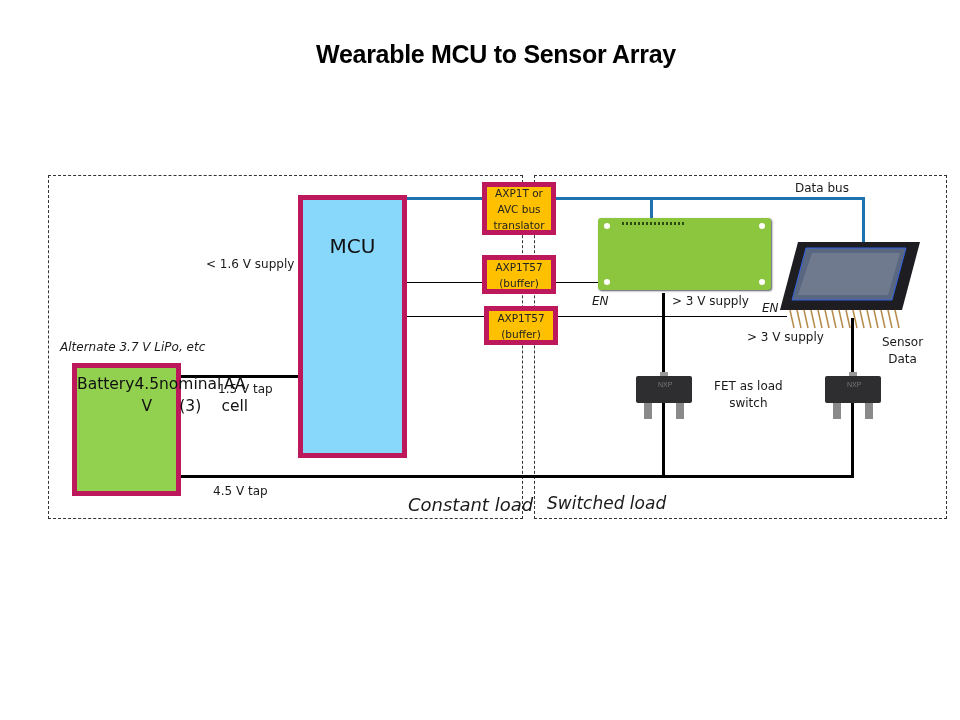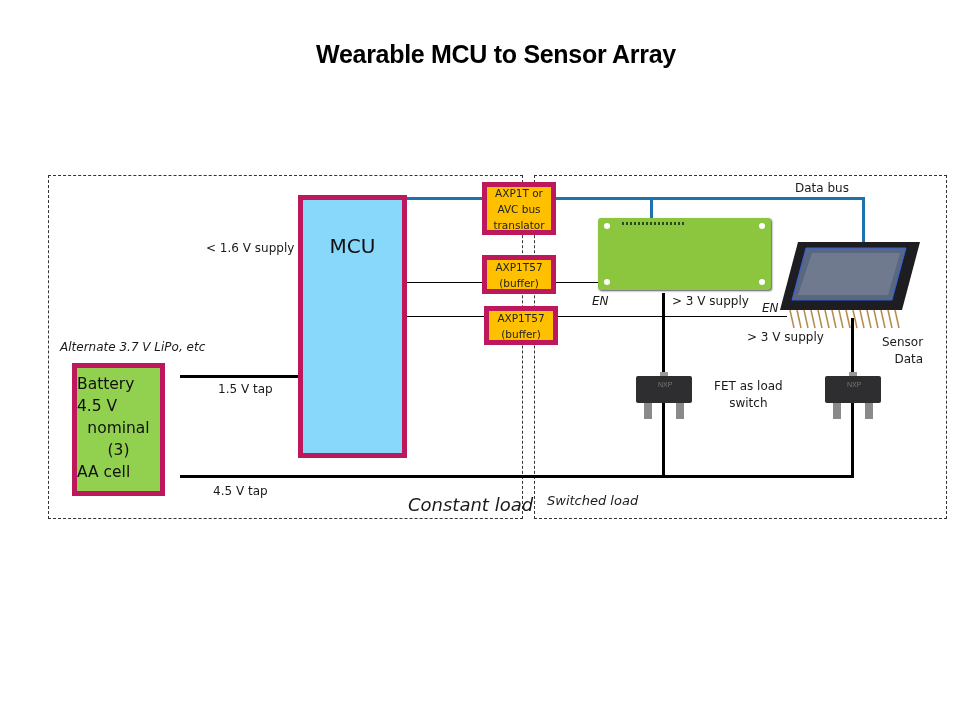--- a/index.html
+++ b/index.html
@@ -21,44 +21,44 @@
   svg { position: absolute; overflow: visible; }
 </style>
 </head>
 <body>
 
 <div class="abs title">Wearable MCU to Sensor Array</div>
 
 <div class="abs region" style="left:48px; top:175px; width:475px; height:344px;"></div>
 <div class="abs region" style="left:534px; top:175px; width:413px; height:344px;"></div>
 <div class="abs lbl it" style="left:408px; top:494px; font-size:18px;">Constant load</div>
-<div class="abs lbl it" style="left:547px; top:493px; font-size:13px;">Switched load</div>
+<div class="abs lbl it" style="left:547px; top:493px; font-size:17px;">Switched load</div>
 
 <div class="abs wire" style="left:180px; top:375px; width:118px; height:3px;"></div>
 <div class="abs wire" style="left:180px; top:475px; width:674px; height:3px;"></div>
 <div class="abs wire" style="left:662px; top:293px; width:3px; height:184px;"></div>
 <div class="abs wire" style="left:851px; top:318px; width:3px; height:159px;"></div>
 <div class="abs wire" style="left:406px; top:282px; width:76px; height:1px;"></div>
 <div class="abs wire" style="left:556px; top:282px; width:50px; height:1px;"></div>
 <div class="abs wire" style="left:406px; top:316px; width:78px; height:1px;"></div>
 <div class="abs wire" style="left:558px; top:316px; width:229px; height:1px;"></div>
 
 <div class="abs bus" style="left:406px; top:197px; width:76px; height:3px;"></div>
 <div class="abs bus" style="left:555px; top:197px; width:310px; height:3px;"></div>
 <div class="abs bus" style="left:650px; top:197px; width:3px; height:24px;"></div>
 <div class="abs bus" style="left:862px; top:197px; width:3px; height:50px;"></div>
 <div class="abs lbl" style="left:751px; top:181px;margin-left:44px;">Data bus</div>
 
 <div class="abs box mcu" style="left:298px; top:167px; width:109px; height:263px;margin-top:28px;">
   <span>MCU</span>
 </div>
-<div class="abs lbl" style="left:206px; top:241px;">&lt; 1.6 V supply</div>
+<div class="abs lbl" style="left:206px; top:257px;">&lt; 1.6 V supply</div>
 
 <div class="abs lbl it" style="left:60px; top:340px;">Alternate 3.7 V LiPo, etc</div>
-<div class="abs box battery" style="left:72px; top:363px; width:93px; height:133px; flex-direction:column; justify-content:flex-start;">
+<div class="abs box battery" style="left:72px; top:363px; width:109px; height:133px; flex-direction:row; justify-content:flex-start;">
   <div>Battery</div>
   <div>4.5 V</div>
   <div>nominal (3)</div>
   <div>AA cell</div>
 </div>
 <div class="abs lbl" style="left:218px; top:382px;">1.5 V tap</div>
 <div class="abs lbl" style="left:213px; top:484px;">4.5 V tap</div>
 
 <div class="abs box amber" style="left:482px; top:182px; width:74px; height:53px; flex-direction:column;">
   <div>AXP1T or</div>
@@ -102,21 +102,21 @@
     <line x1="80" y1="72" x2="84" y2="90"></line>
       <line x1="87" y1="72" x2="91" y2="90"></line>
     <line x1="94" y1="72" x2="98" y2="90"></line>
       <line x1="101" y1="72" x2="105" y2="90"></line>
     <line x1="108" y1="72" x2="112" y2="90"></line>
       <line x1="115" y1="72" x2="119" y2="90"></line>
   </g>
 </svg>
 <div class="abs lbl it" style="left:762px; top:301px;">EN</div>
 <div class="abs lbl" style="left:747px; top:330px;">&gt; 3 V supply</div>
-<div class="abs lbl" style="left:882px; top:334px; text-align:right; line-height:17px;">
+<div class="abs lbl" style="left:882px; top:334px; text-align:center; line-height:17px;">
   <div>Sensor</div>
   <div>Data</div>
 </div>
 
 <svg style="left:636px; top:372px;" width="58" height="52">
   <rect x="24" y="0" width="8" height="5" fill="#999"></rect>
   <rect x="0" y="4" width="56" height="27" rx="2" fill="#2e2e30"></rect>
   <text x="22" y="15" font-family="Liberation Sans, sans-serif" font-size="7" fill="#777">NXP</text>
   <rect x="8" y="31" width="8" height="16" fill="#8a8a8a"></rect>
   <rect x="40" y="31" width="8" height="16" fill="#8a8a8a"></rect>

